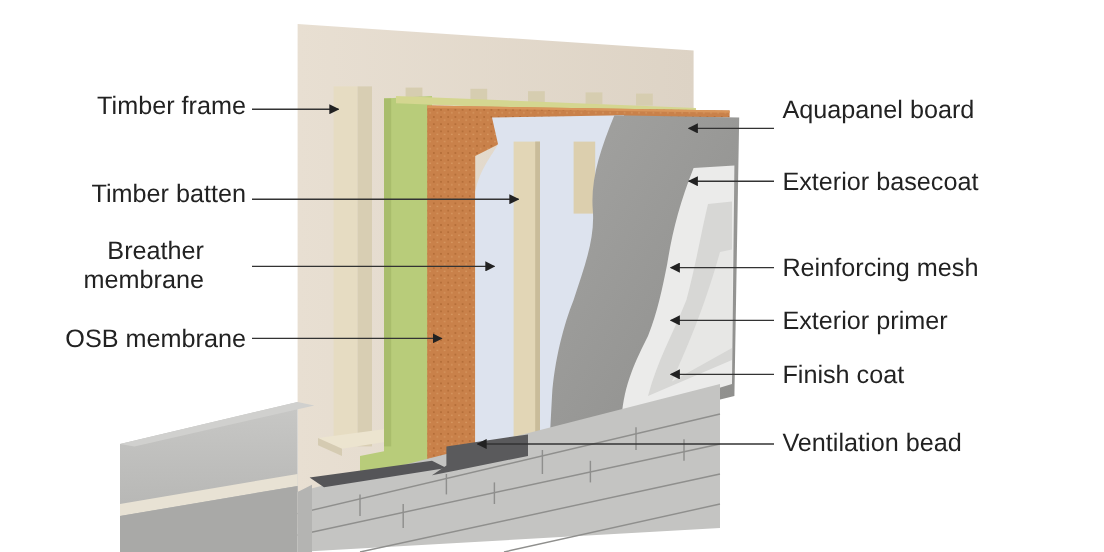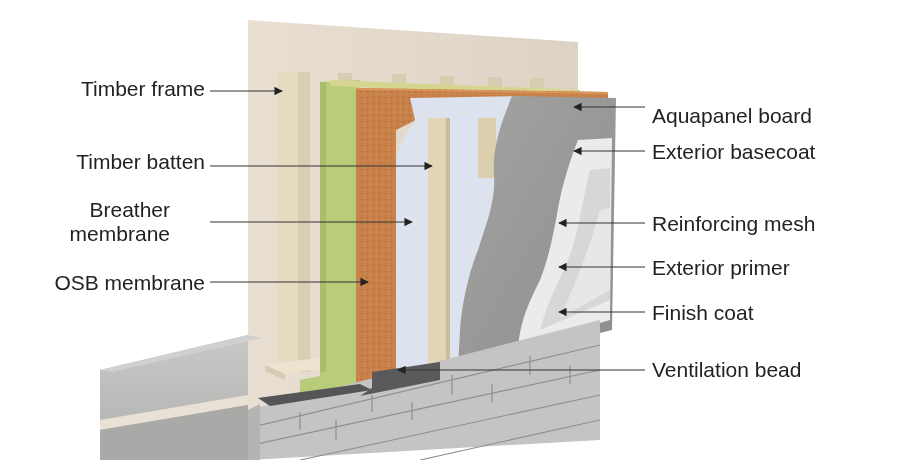--- a/index.html
+++ b/index.html
@@ -144,19 +144,19 @@
   
   <div class="label left" style="right:715px; top:77px;text-align:center;">Timber frame</div>
   <div class="label left" style="right:715px; top:150px;">Timber batten</div>
   <div class="label left" style="right:750px; top:198px;">
     <div>Breather</div>
     <div>membrane</div>
   </div>
   <div class="label left" style="right:715px; top:271px;">OSB membrane</div>
 
   
-  <div class="label right" style="left:652px; top:104px;">Aquapanel board</div>
+  <div class="label right" style="left:652px; top:80px;">Aquapanel board</div>
   <div class="label right" style="left:652px; top:140px;">Exterior basecoat</div>
   <div class="label right" style="left:652px; top:212px;">Reinforcing mesh</div>
   <div class="label right" style="left:652px; top:256px;">Exterior primer</div>
   <div class="label right" style="left:652px; top:301px;">Finish coat</div>
   <div class="label right" style="left:652px; top:358px;">Ventilation bead</div>
 </div>
 
 </body></html>

